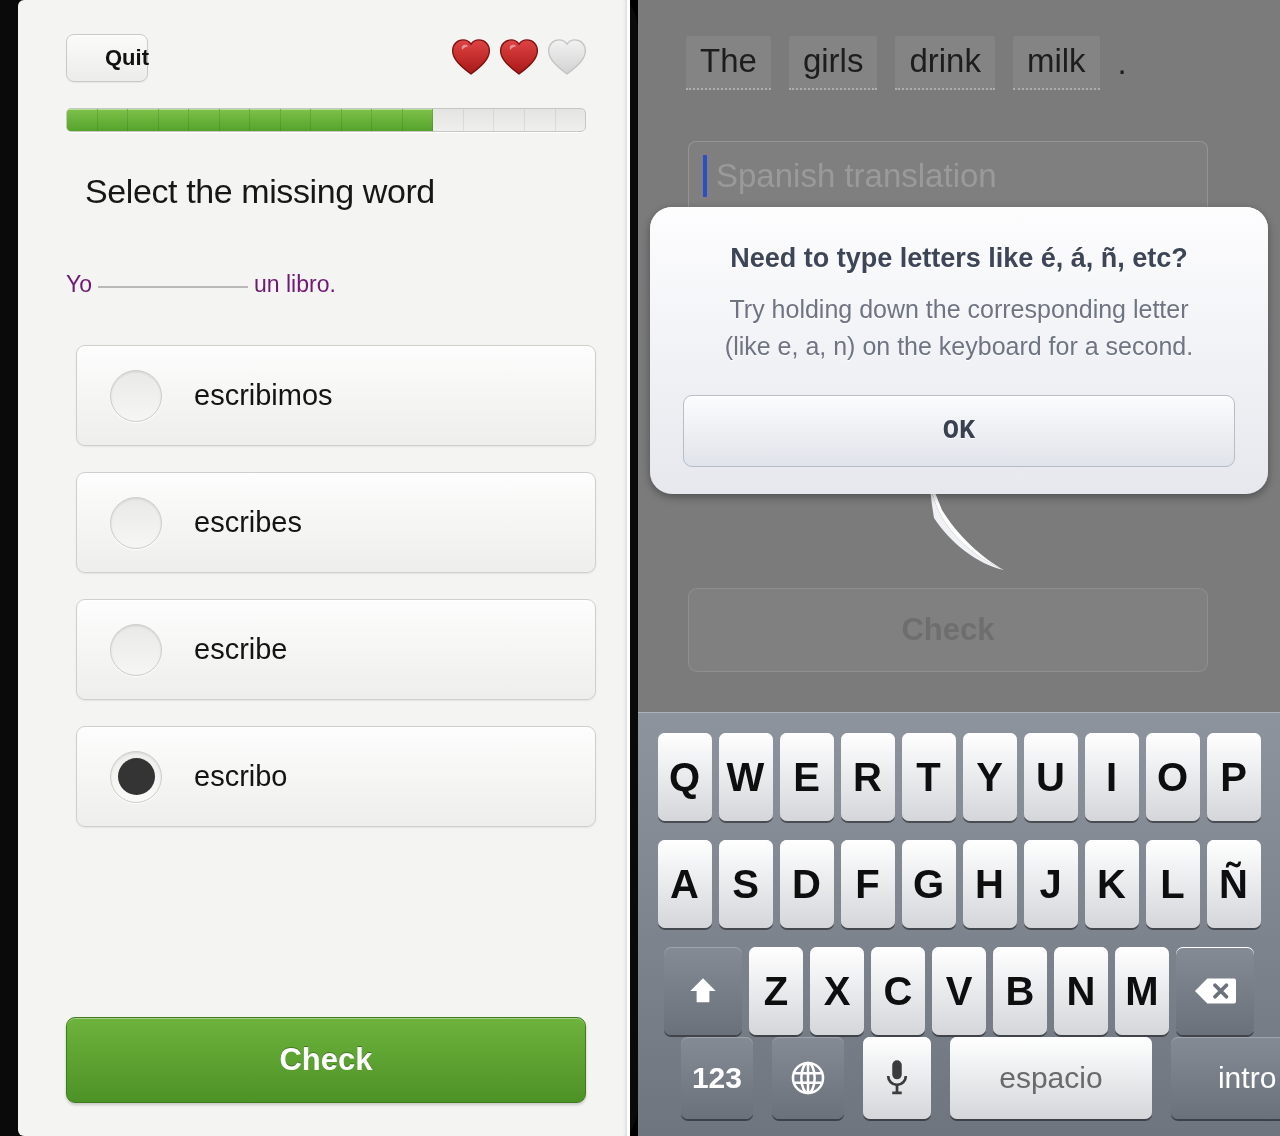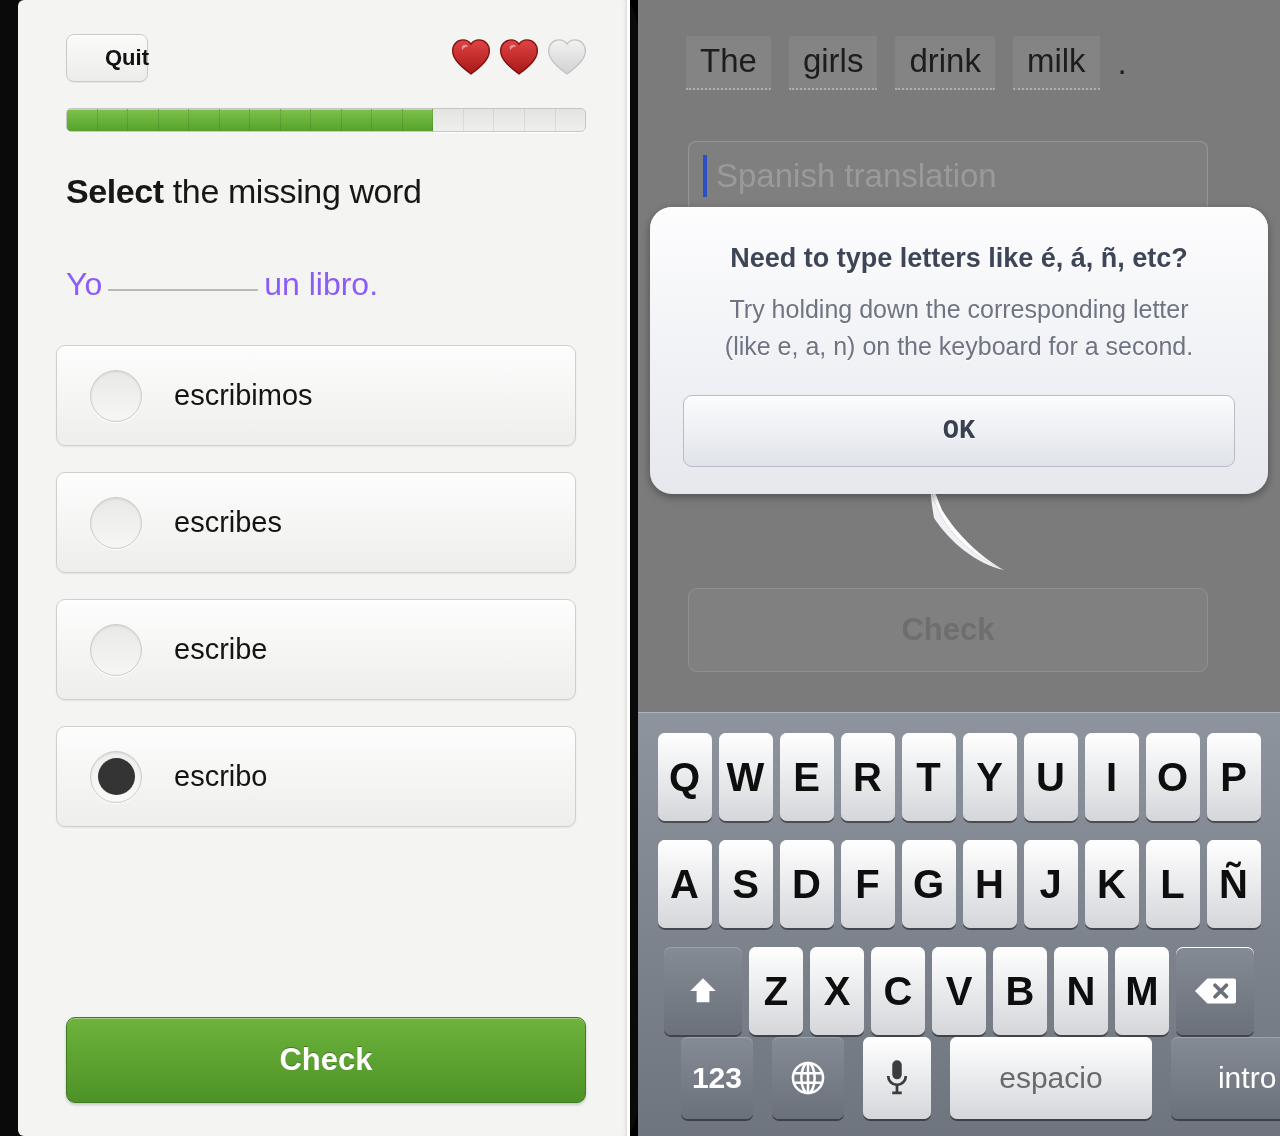--- a/index.html
+++ b/index.html
@@ -58,33 +58,33 @@
   .seg { flex: 1 1 0; border-right: 1px solid rgba(0,0,0,.10); }
   .seg:last-child { border-right: none; }
   .seg.on { background: linear-gradient(#7ec24a, #55a32b); box-shadow: 0 1px 0 rgba(255,255,255,.45) inset; }
   .seg.off { background: transparent; border-right-color: rgba(0,0,0,.07); }
 
   
   .prompt {
     position: absolute; left: 18px; top: 172px; width: 520px;
     font-size: 34px; color: #171717; letter-spacing: -.4px;
   }
-  .prompt b { font-weight: bold; }
+  .prompt b { font-weight: normal; margin-left: 19px; }
   .sentence {
     position: absolute; left: 18px; top: 266px; width: 520px;
-    font-size: 32px; color: #8b5cf6; white-space: nowrap;
+    font-size: 23px; color: #701a75; white-space: nowrap;
   }
   .blank {
     display: inline-block; width: 150px;
     border-bottom: 2px solid #b9b9b6;
     margin: 0 6px; vertical-align: 4px; height: 22px;
   }
 
   
-  .options { position: absolute; left: 8px; top: 345px; width: 520px; }
+  .options { position: absolute; left: 28px; top: 345px; width: 520px; }
   .option {
     position: relative; width: 520px; height: 101px;
     margin-bottom: 26px;
     background: linear-gradient(#fdfdfd, #eeeeec);
     border: 1px solid #cfcfcc; border-radius: 9px;
     box-shadow: 0 1px 0 #fff inset, 0 1px 2px rgba(0,0,0,.07);
     display: flex; align-items: center; cursor: pointer;
   }
   .radio {
     margin-left: 33px; width: 52px; height: 52px; border-radius: 50%;

